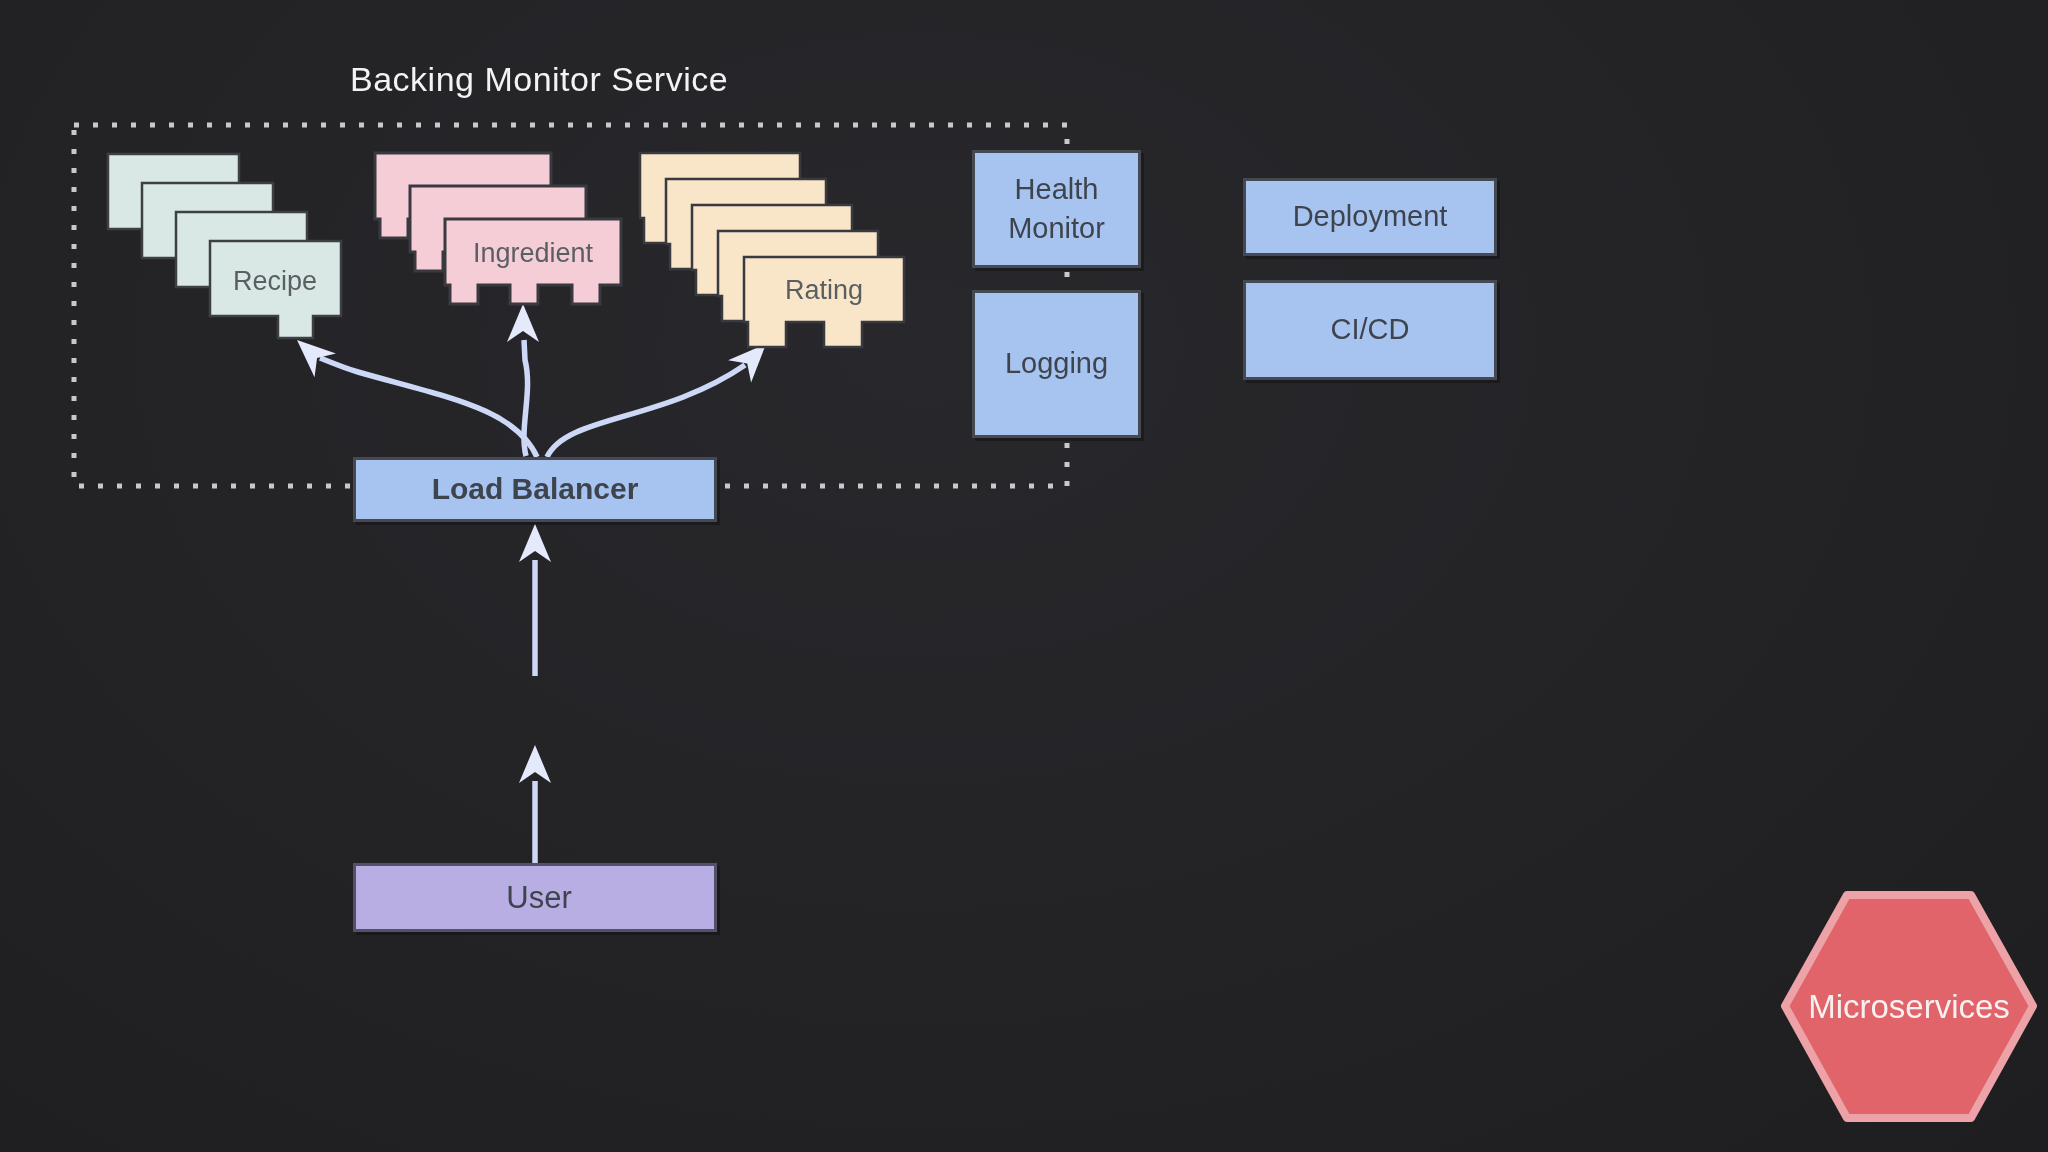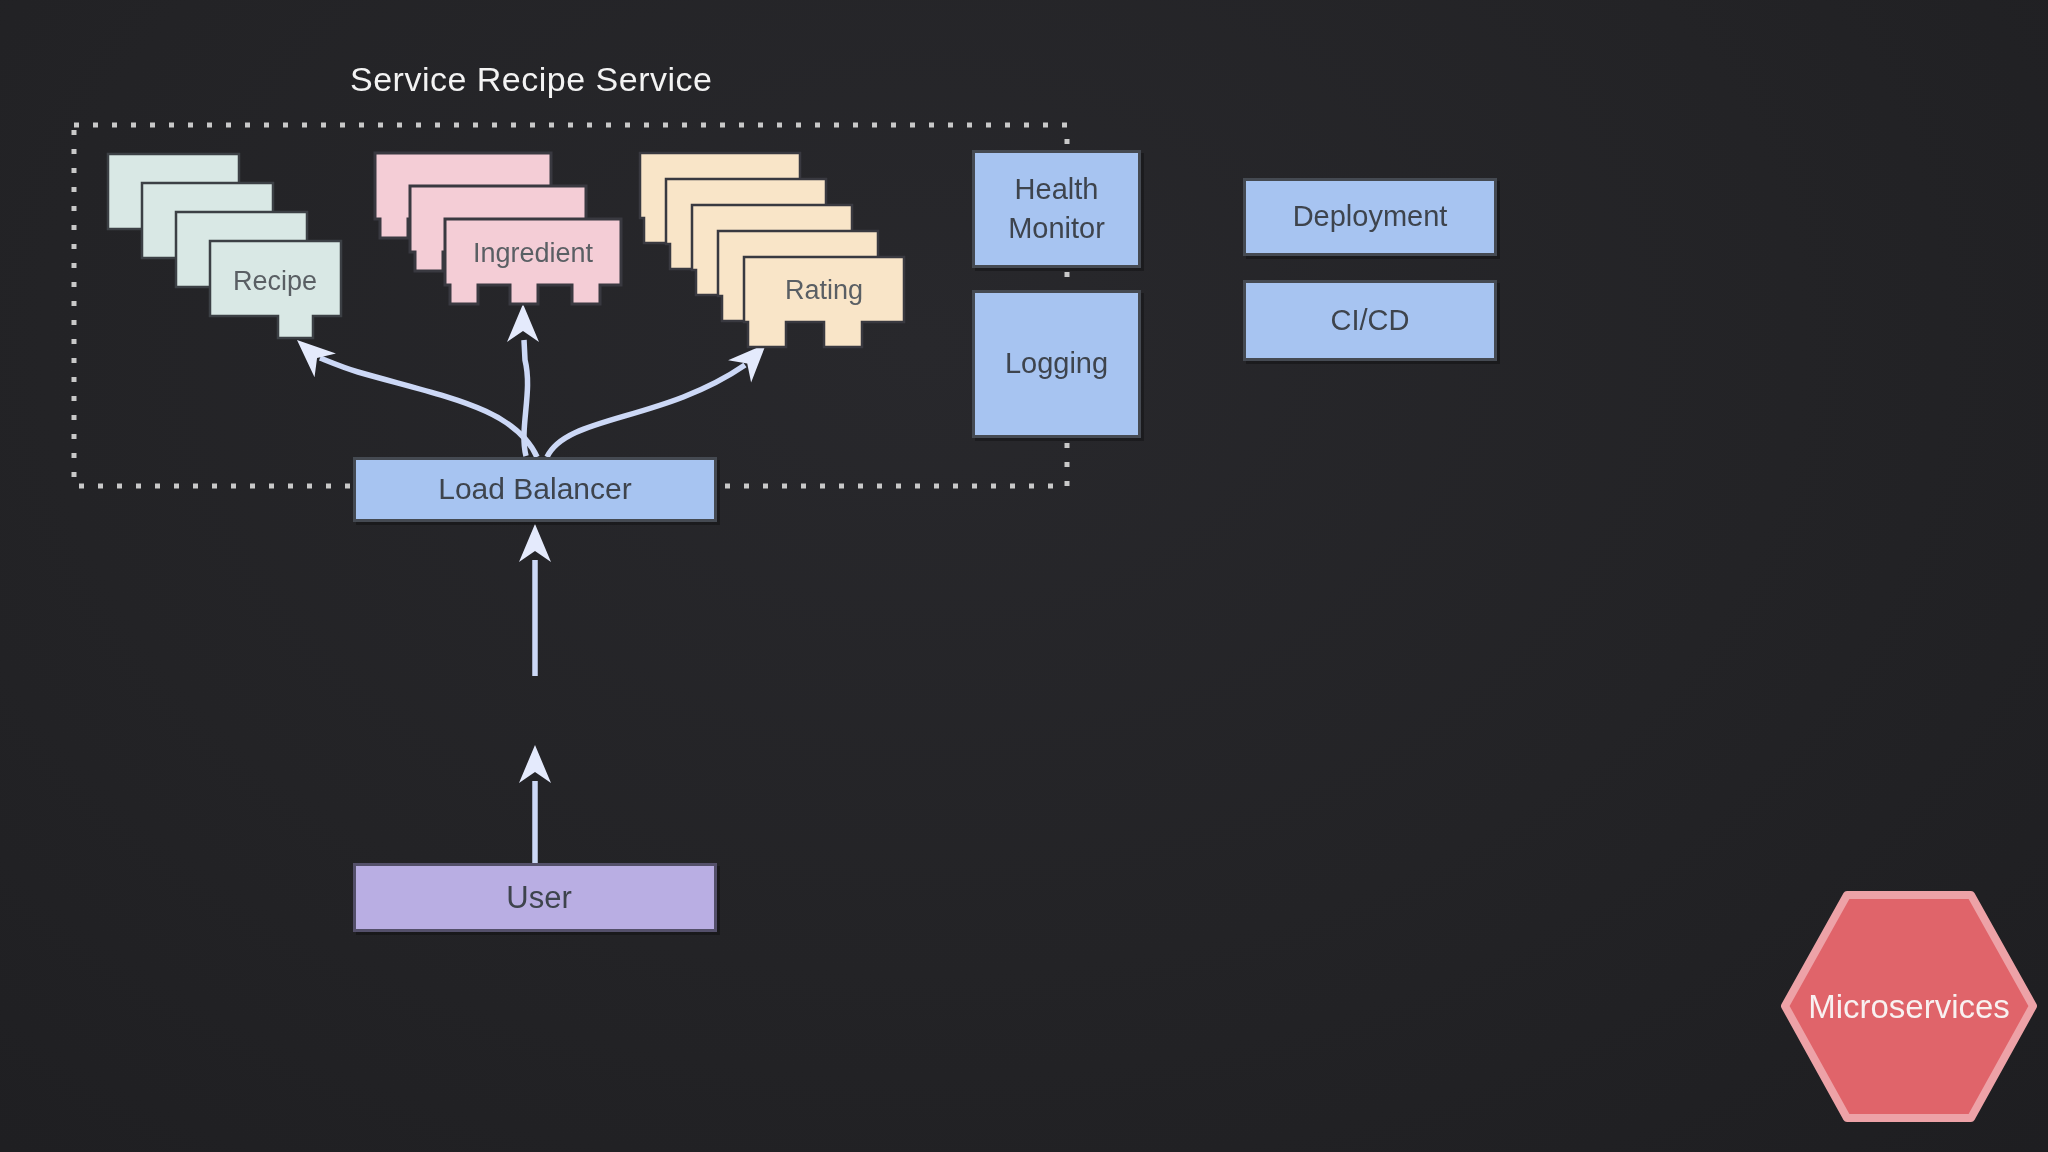--- a/index.html
+++ b/index.html
@@ -14,34 +14,34 @@
     font-size:34px;font-weight:500;letter-spacing:.5px;color:#f3f3f3;
   }
   .box{
     position:absolute;z-index:6;display:flex;align-items:center;justify-content:center;
     text-align:center;background:#a7c4f1;border:3px solid #454a52;box-sizing:border-box;
     color:#3e444d;font-size:29px;line-height:1.35;box-shadow:3px 3px 0 rgba(0,0,0,.28);
   }
   .box-health{left:972px;top:150px;width:169px;height:118px;padding:0 14px;}
   .box-logging{left:972px;top:290px;width:169px;height:148px;}
   .box-deploy{left:1243px;top:178px;width:254px;height:78px;text-align:right;}
-  .box-cicd{left:1243px;top:280px;width:254px;height:81px;}
-  .box-lb{left:353px;top:457px;width:364px;height:65px;font-size:30px;}
+  .box-cicd{left:1243px;top:280px;width:254px;height:100px;}
+  .box-lb{left:353px;top:457px;width:364px;height:65px;font-size:30px;font-weight:bold;}
   .box-frontend{left:353px;top:676px;width:364px;height:69px;font-size:31px;}
   .box-user{left:353px;top:863px;width:364px;height:69px;font-size:31px;
     background:#b9aee3;border-color:#54506a;padding-left:8px;}
   .card-label{fill:#5a5f64;font-size:27px;font-family:"Liberation Sans",sans-serif;}
   .hex-label{fill:#f8f1f1;font-size:33px;font-family:"Liberation Sans",sans-serif;}
 </style>
 </head>
 <body>
 
 <div id="stage">
 
-  <div class="title">Service Recipe Service</div>
+  <div class="title">Backing Monitor Service</div>
 
   <svg id="diagram" width="2048" height="1152" viewBox="0 0 2048 1152">
 
     <rect x="74" y="125" width="993" height="361" fill="none" stroke="#c9c9c9" stroke-width="5" stroke-dasharray="5 14" stroke-linecap="butt"></rect>
 
     <g stroke="#ccd8f6" stroke-width="5.5" fill="none">
       <path d="M535,863 V781"></path>
       <path d="M535,676 V560"></path>
       <path d="M537,457 C515,408 445,397 358,372 C344,368 330,362 320,358"></path>
       <path d="M526,456 C519,428 533,392 525,360 L524,340"></path>

